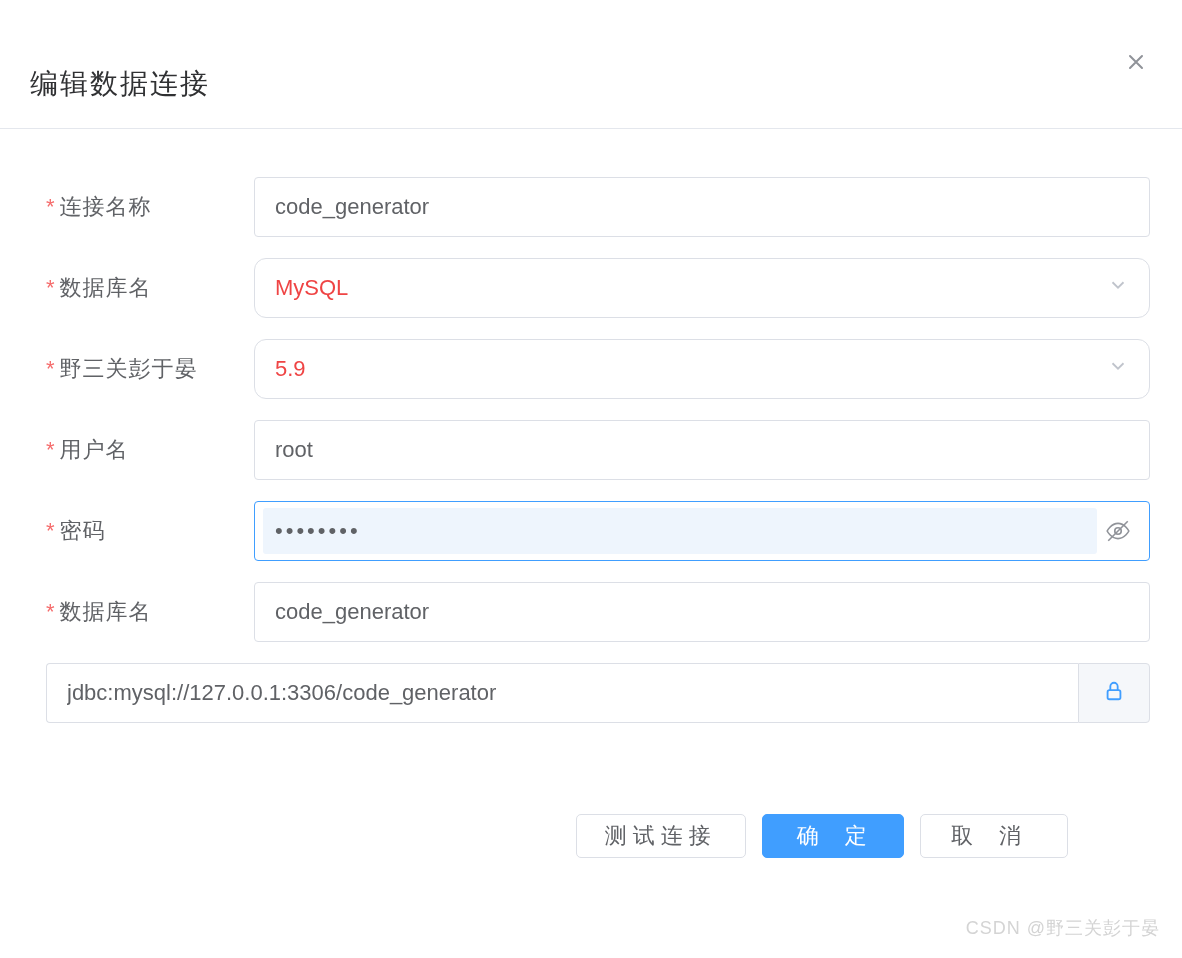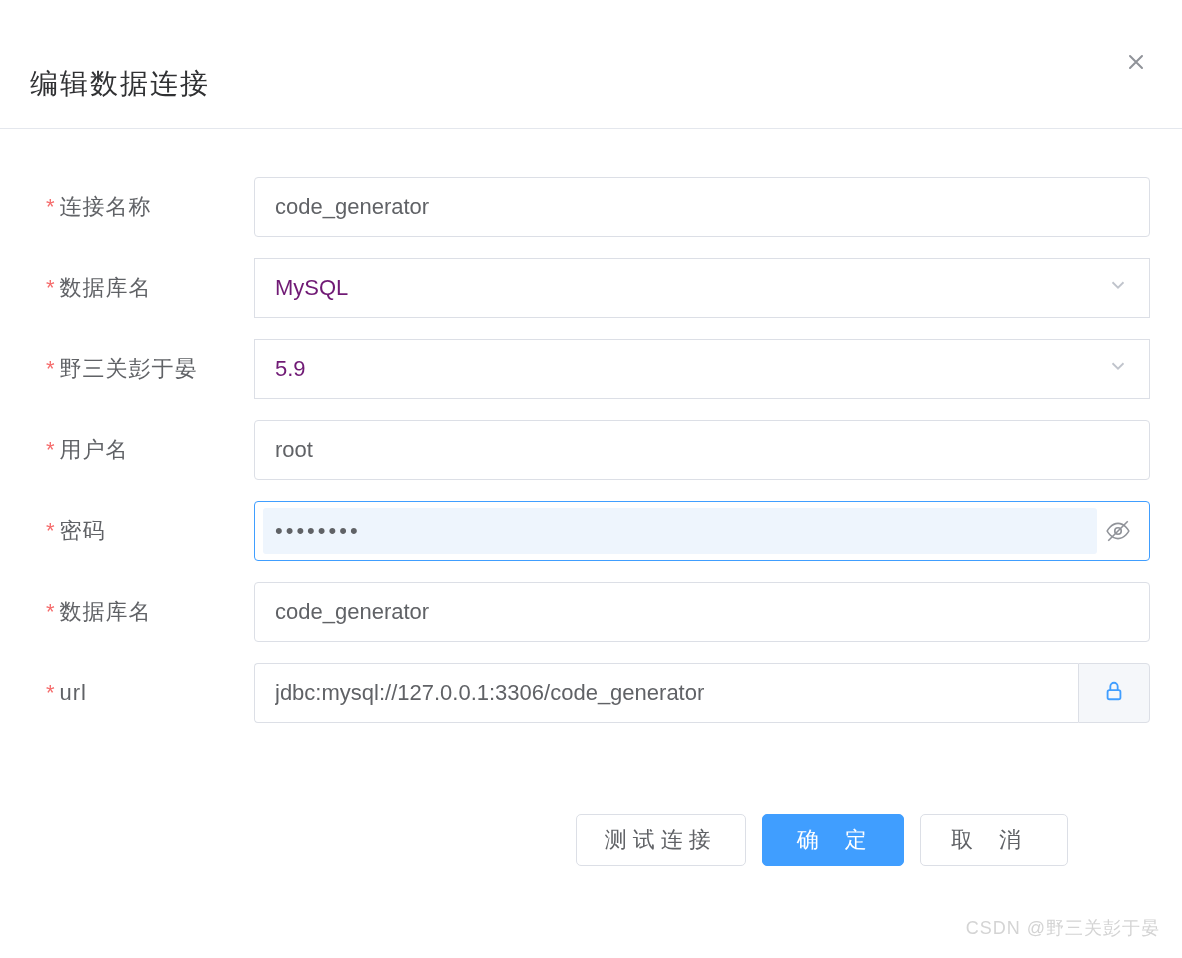--- a/index.html
+++ b/index.html
@@ -86,23 +86,23 @@
       width: 301px;
     }
     .input-port {
       width: 327px;
     }
     .select {
       width: 100%;
       height: 60px;
       padding: 0 20px;
       border: 1px solid #dcdfe6;
-      border-radius: 0;
-      font-size: 22px;
-      color: #701a75;
+      border-radius: 12px;
+      font-size: 22px;
+      color: #ef4444;
       background: #fff;
       display: flex;
       align-items: center;
       justify-content: space-between;
       cursor: pointer;
     }
     .chevron-icon svg {
       width: 22px;
       height: 22px;
       stroke: #c0c4cc;
@@ -179,21 +179,21 @@
       fill: none;
       stroke-width: 2;
     }
     .modal-footer {
       display: flex;
       justify-content: flex-end;
       gap: 16px;
       padding: 70px 114px 40px 0;
     }
     .btn {
-      height: 52px;
+      height: 44px;
       padding: 0 28px;
       border: 1px solid #dcdfe6;
       border-radius: 5px;
       background: #fff;
       font-size: 22px;
       color: #606266;
       cursor: pointer;
       letter-spacing: 6px;
       display: flex;
       align-items: center;
@@ -288,21 +288,20 @@
   </div>
 
   <div class="form-row">
     <div class="form-label"><span class="required-mark">*</span><span>数据库名</span></div>
     <div class="form-control">
       <input class="input" value="code_generator" style="">
     </div>
   </div>
 
   <div class="form-row">
-    <div class="form-label"><span class="required-mark">*</span><span>url</span></div>
     <div class="form-control">
       <div class="url-wrap">
         <input class="url-input" value="jdbc:mysql://127.0.0.1:3306/code_generator" style="">
         <div class="url-lock-btn">
           <span class="lock-icon">
             <svg viewBox="0 0 24 24">
                 <rect x="5" y="11" width="14" height="10" rx="2"></rect>
                 <path d="M8 11V7a4 4 0 0 1 8 0v4"></path>
               </svg>
           </span>

